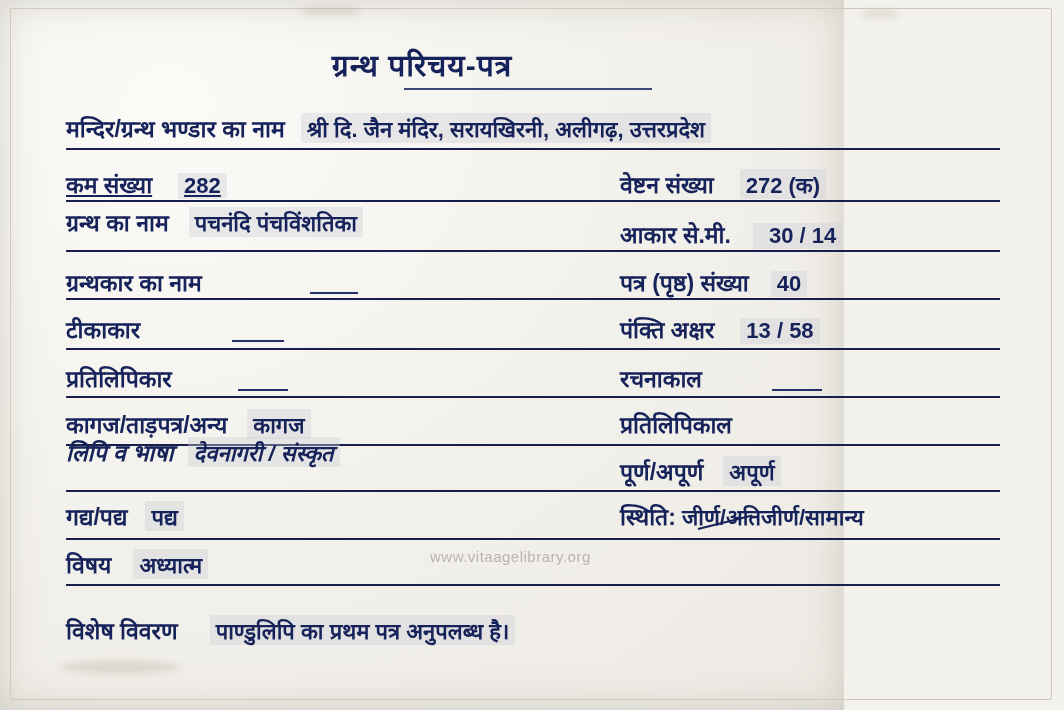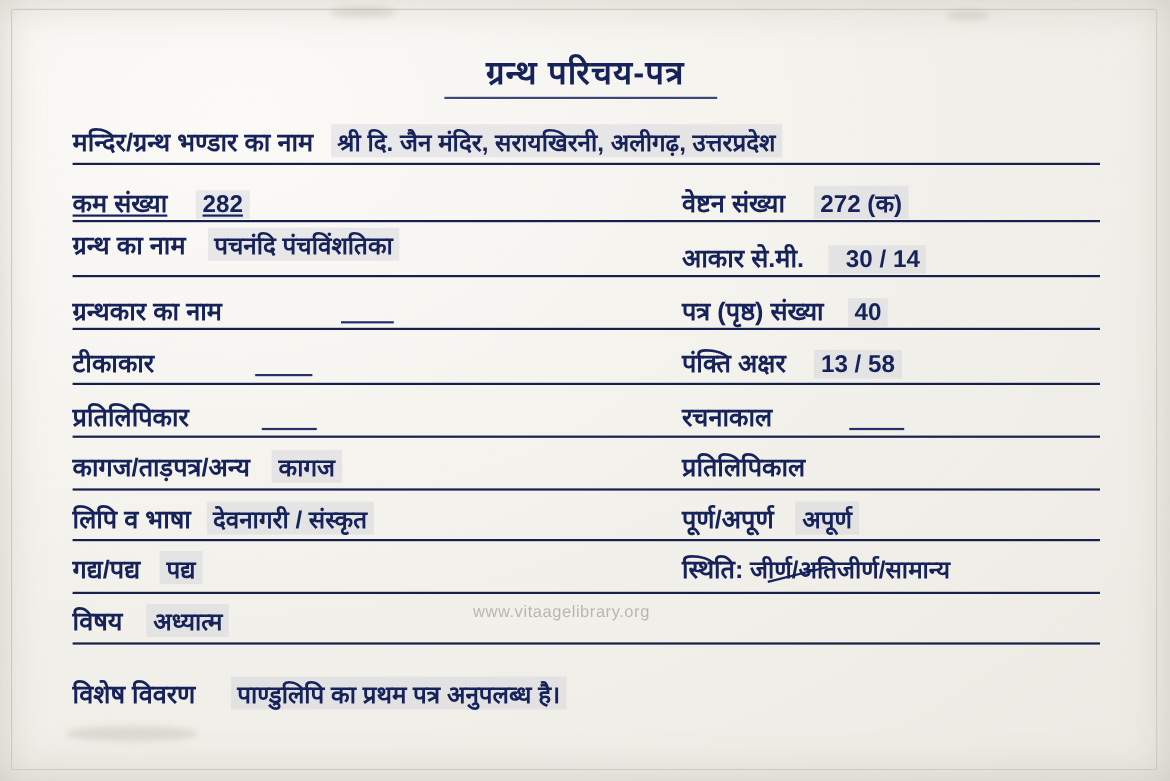--- a/index.html
+++ b/index.html
@@ -8,21 +8,21 @@
   }
   body {
     width: 1064px;
     height: 710px;
     background: #f3f1ec;
     font-family: "Liberation Sans", sans-serif;
     overflow: hidden;
   }
   #sheet {
     position: relative;
-    width: 1064px;
+    width: 844px;
     height: 710px;
     background:
       radial-gradient(ellipse at 20% 15%, #fbfaf7 0%, #f2f0ea 55%, #eceae3 100%);
     box-sizing: border-box;
   }
   
   #sheet::before {
     content: "";
     position: absolute;
     left: 0; top: 0; right: 0; bottom: 0;
@@ -186,21 +186,21 @@
 
   <div class="row" style="left:66px; top:408px;">
     <span class="label">कागज/ताड़पत्र/अन्य</span>
     <span class="value" style="margin-left:20px;">कागज</span>
   </div>
   <div class="row" style="left:620px; top:408px;">
     <span class="label">प्रतिलिपिकाल</span>
   </div>
   <div class="rule" style="left:66px; top:444px; width:934px;"></div>
 
-  <div class="row" style="left:66px; top:455px;">
+  <div class="row" style="left:66px; top:436px;font-style:italic;">
     <span class="label">लिपि व भाषा</span>
     <span class="value" style="margin-left:14px;">देवनागरी / संस्कृत</span>
   </div>
   <div class="row" style="left:620px; top:455px;">
     <span class="label">पूर्ण/अपूर्ण</span>
     <span class="value" style="margin-left:20px;">अपूर्ण</span>
   </div>
   <div class="rule" style="left:66px; top:490px; width:934px;"></div>
 
   <div class="row" style="left:66px; top:500px;">

